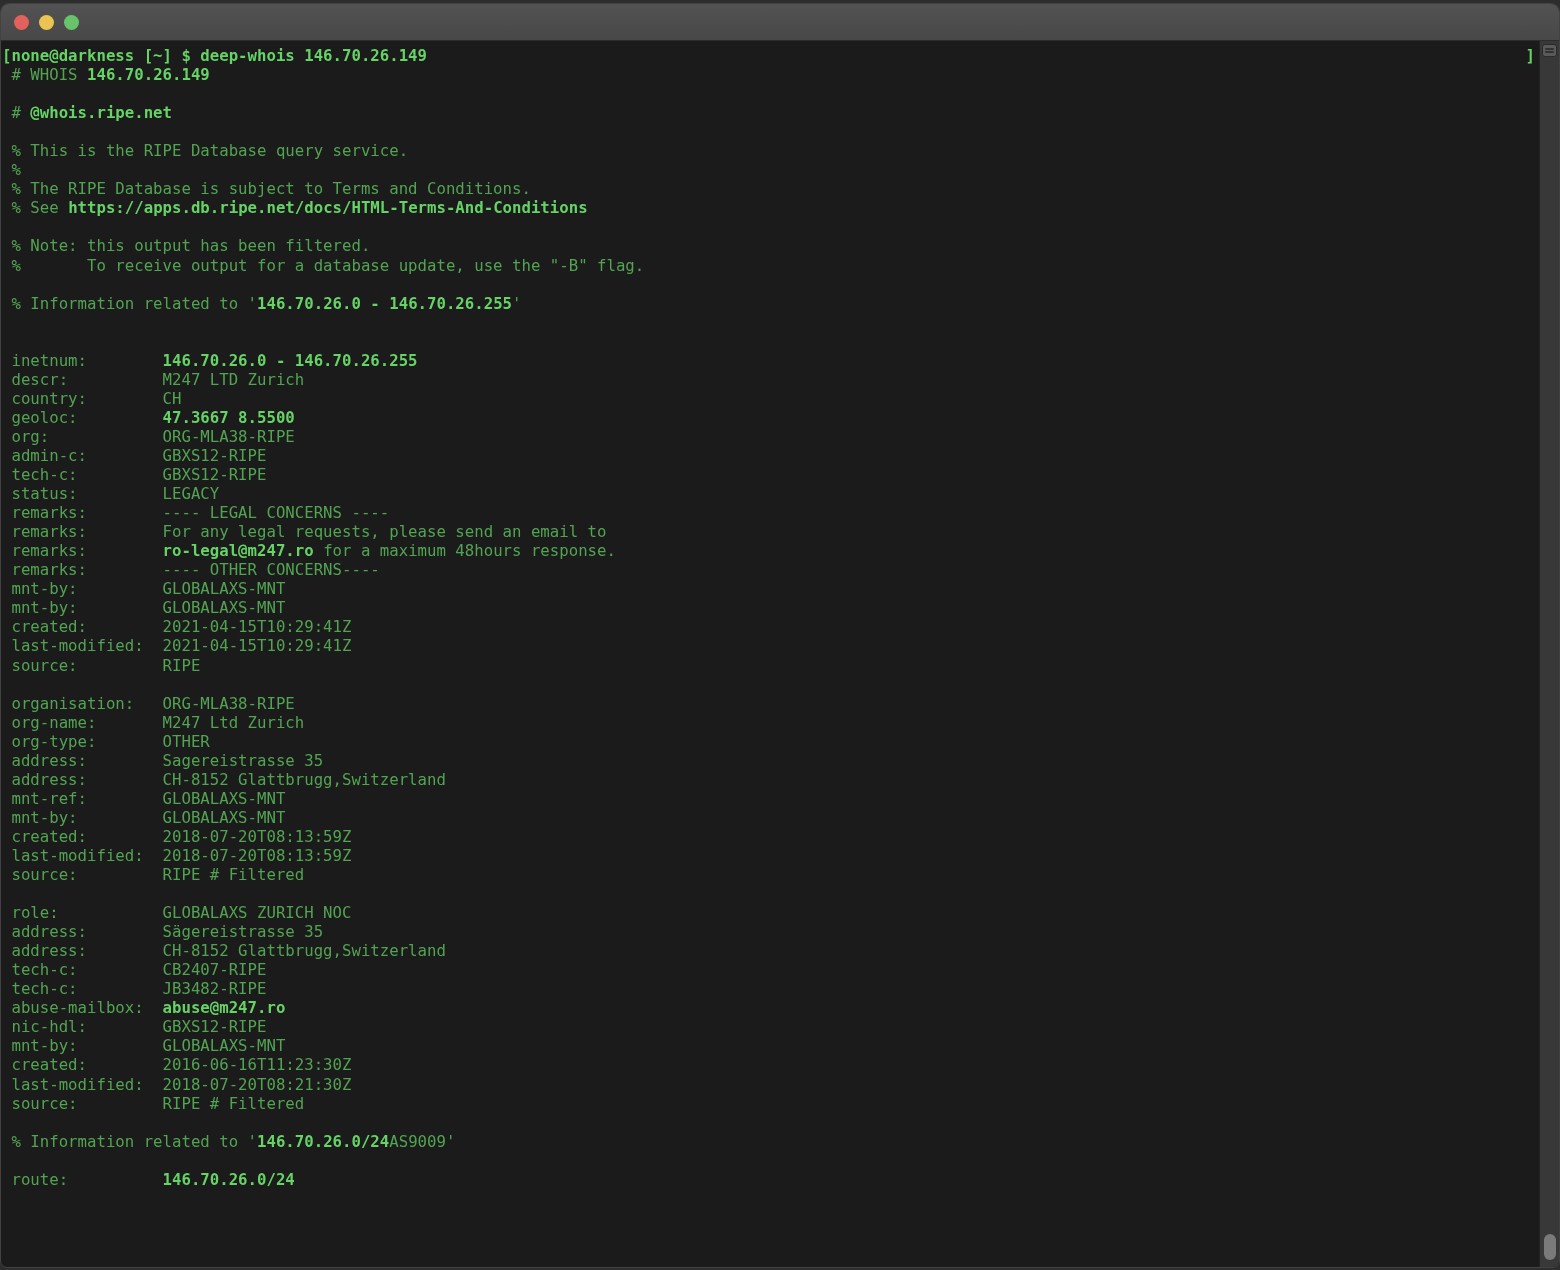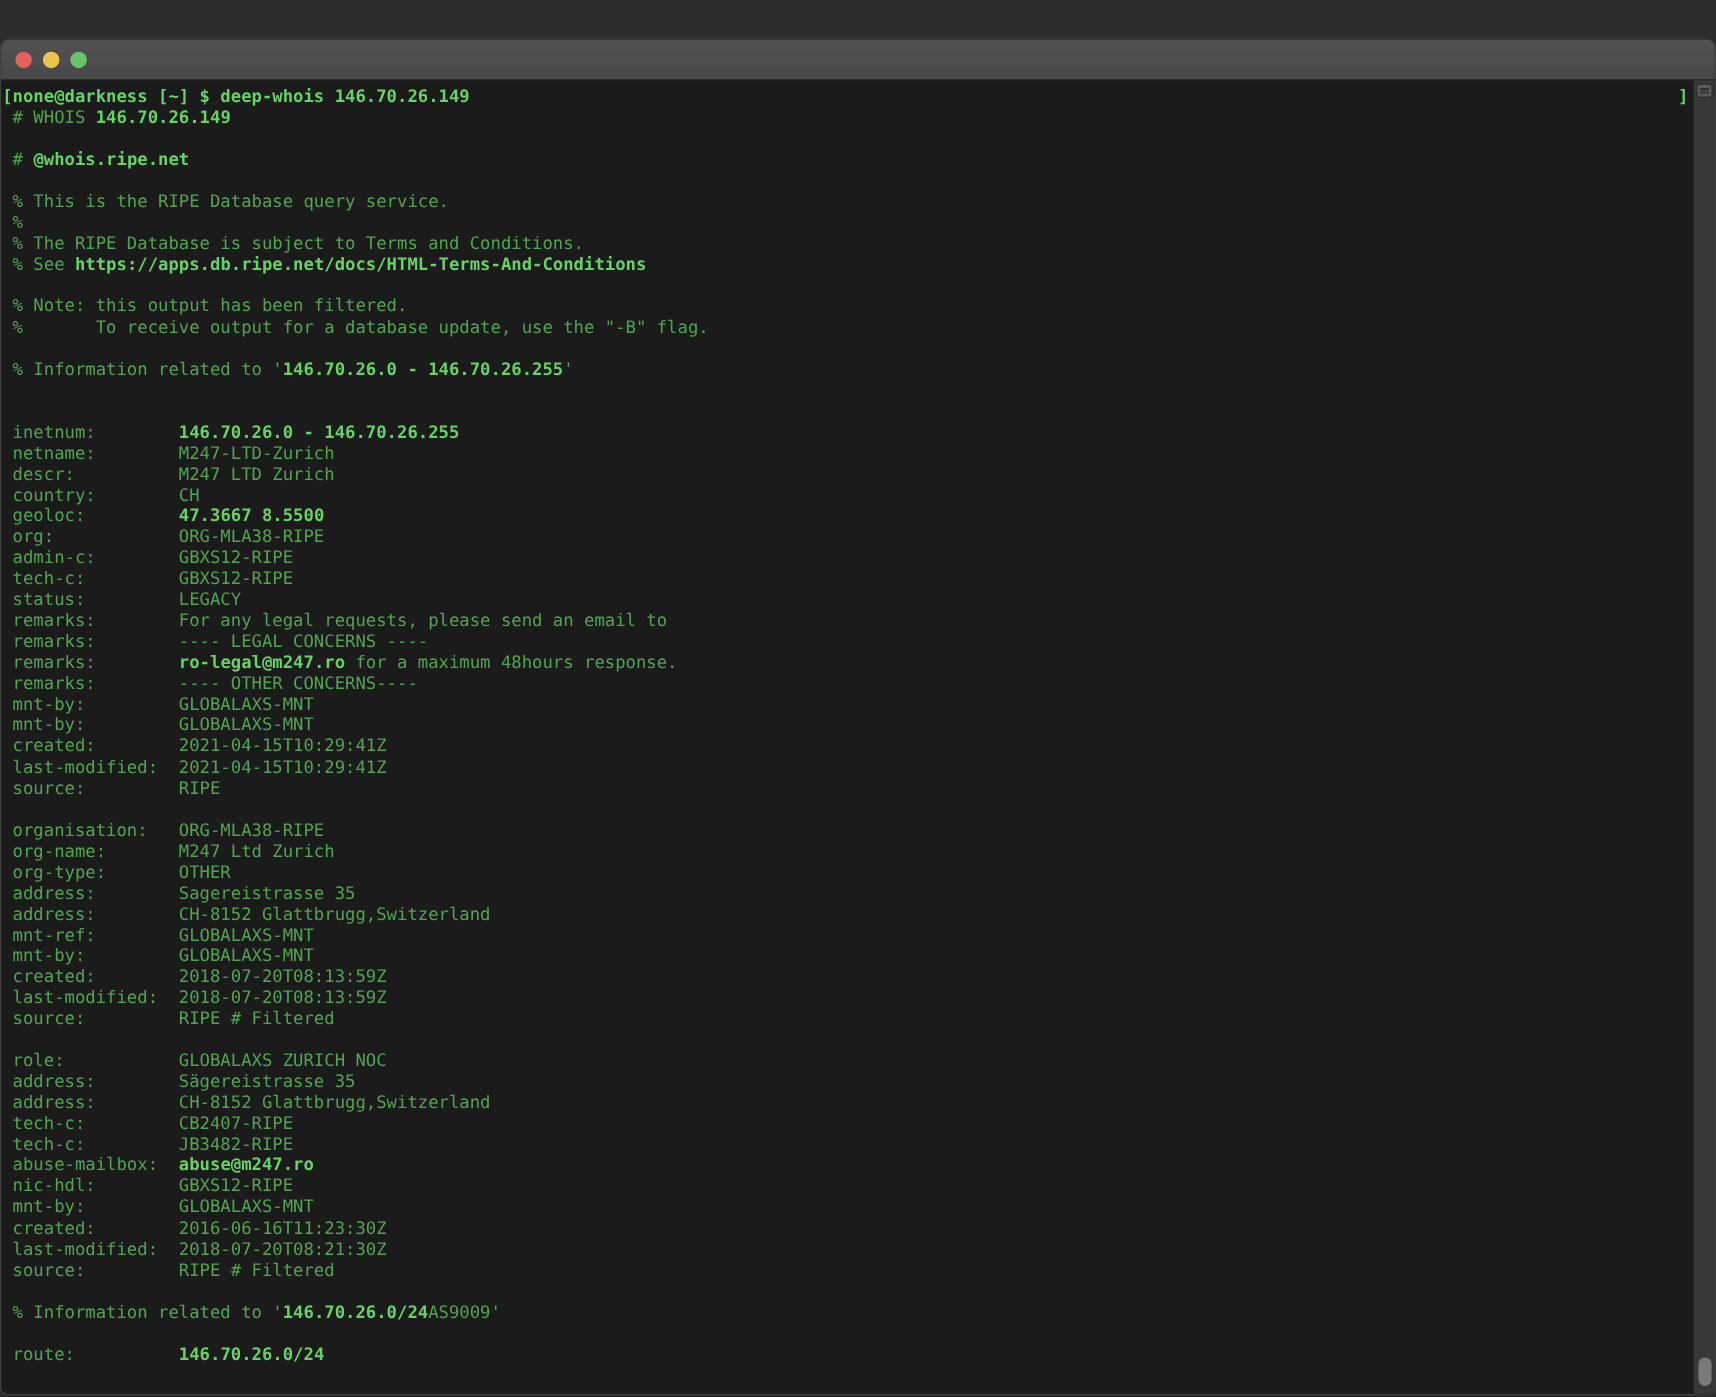--- a/index.html
+++ b/index.html
@@ -12,21 +12,20 @@
     font-family: "DejaVu Sans Mono", "Liberation Mono", monospace;
   }
   .window {
     position: absolute;
     top: 3px; left: 0; right: 0; bottom: 2px;
     background: var(--background, #1b1b1b);
     border: 1px solid var(--window_border, #424242);
     border-radius: 9px 9px 7px 7px;
     overflow: hidden;
     box-sizing: border-box;
-    margin-top: 32px;
   }
   .titlebar {
     position: absolute;
     top: 0; left: 0; right: 0;
     height: 36px;
     background: linear-gradient(to bottom, #525252, var(--titlebar, #484848));
     border-bottom: 1px solid #2c2c2c;
     display: flex;
     align-items: center;
   }
@@ -119,30 +118,29 @@
         <div class="line"><span> % The RIPE Database is subject to Terms and Conditions.</span></div>
         <div class="line"><span> % See </span><span class="b">https://apps.db.ripe.net/docs/HTML-Terms-And-Conditions</span></div>
         <div class="line"><span></span></div>
         <div class="line"><span> % Note: this output has been filtered.</span></div>
         <div class="line"><span> %       To receive output for a database update, use the "-B" flag.</span></div>
         <div class="line"><span></span></div>
         <div class="line"><span> % Information related to '</span><span class="b">146.70.26.0 - 146.70.26.255</span><span>'</span></div>
         <div class="line"><span></span></div>
         <div class="line"><span></span></div>
         <div class="line"><span> inetnum:        </span><span class="b">146.70.26.0 - 146.70.26.255</span></div>
-        <div class="line"><span> netname:        M247-LTD-Zurich</span></div>
         <div class="line"><span> descr:          M247 LTD Zurich</span></div>
         <div class="line"><span> country:        CH</span></div>
         <div class="line"><span> geoloc:         </span><span class="b">47.3667 8.5500</span></div>
         <div class="line"><span> org:            ORG-MLA38-RIPE</span></div>
         <div class="line"><span> admin-c:        GBXS12-RIPE</span></div>
         <div class="line"><span> tech-c:         GBXS12-RIPE</span></div>
         <div class="line"><span> status:         LEGACY</span></div>
+        <div class="line"><span> remarks:        ---- LEGAL CONCERNS ----</span></div>
         <div class="line"><span> remarks:        For any legal requests, please send an email to</span></div>
-        <div class="line"><span> remarks:        ---- LEGAL CONCERNS ----</span></div>
         <div class="line"><span> remarks:        </span><span class="b">ro-legal@m247.ro</span><span> for a maximum 48hours response.</span></div>
         <div class="line"><span> remarks:        ---- OTHER CONCERNS----</span></div>
         <div class="line"><span> mnt-by:         GLOBALAXS-MNT</span></div>
         <div class="line"><span> mnt-by:         GLOBALAXS-MNT</span></div>
         <div class="line"><span> created:        2021-04-15T10:29:41Z</span></div>
         <div class="line"><span> last-modified:  2021-04-15T10:29:41Z</span></div>
         <div class="line"><span> source:         RIPE</span></div>
         <div class="line"><span></span></div>
         <div class="line"><span> organisation:   ORG-MLA38-RIPE</span></div>
         <div class="line"><span> org-name:       M247 Ltd Zurich</span></div>

